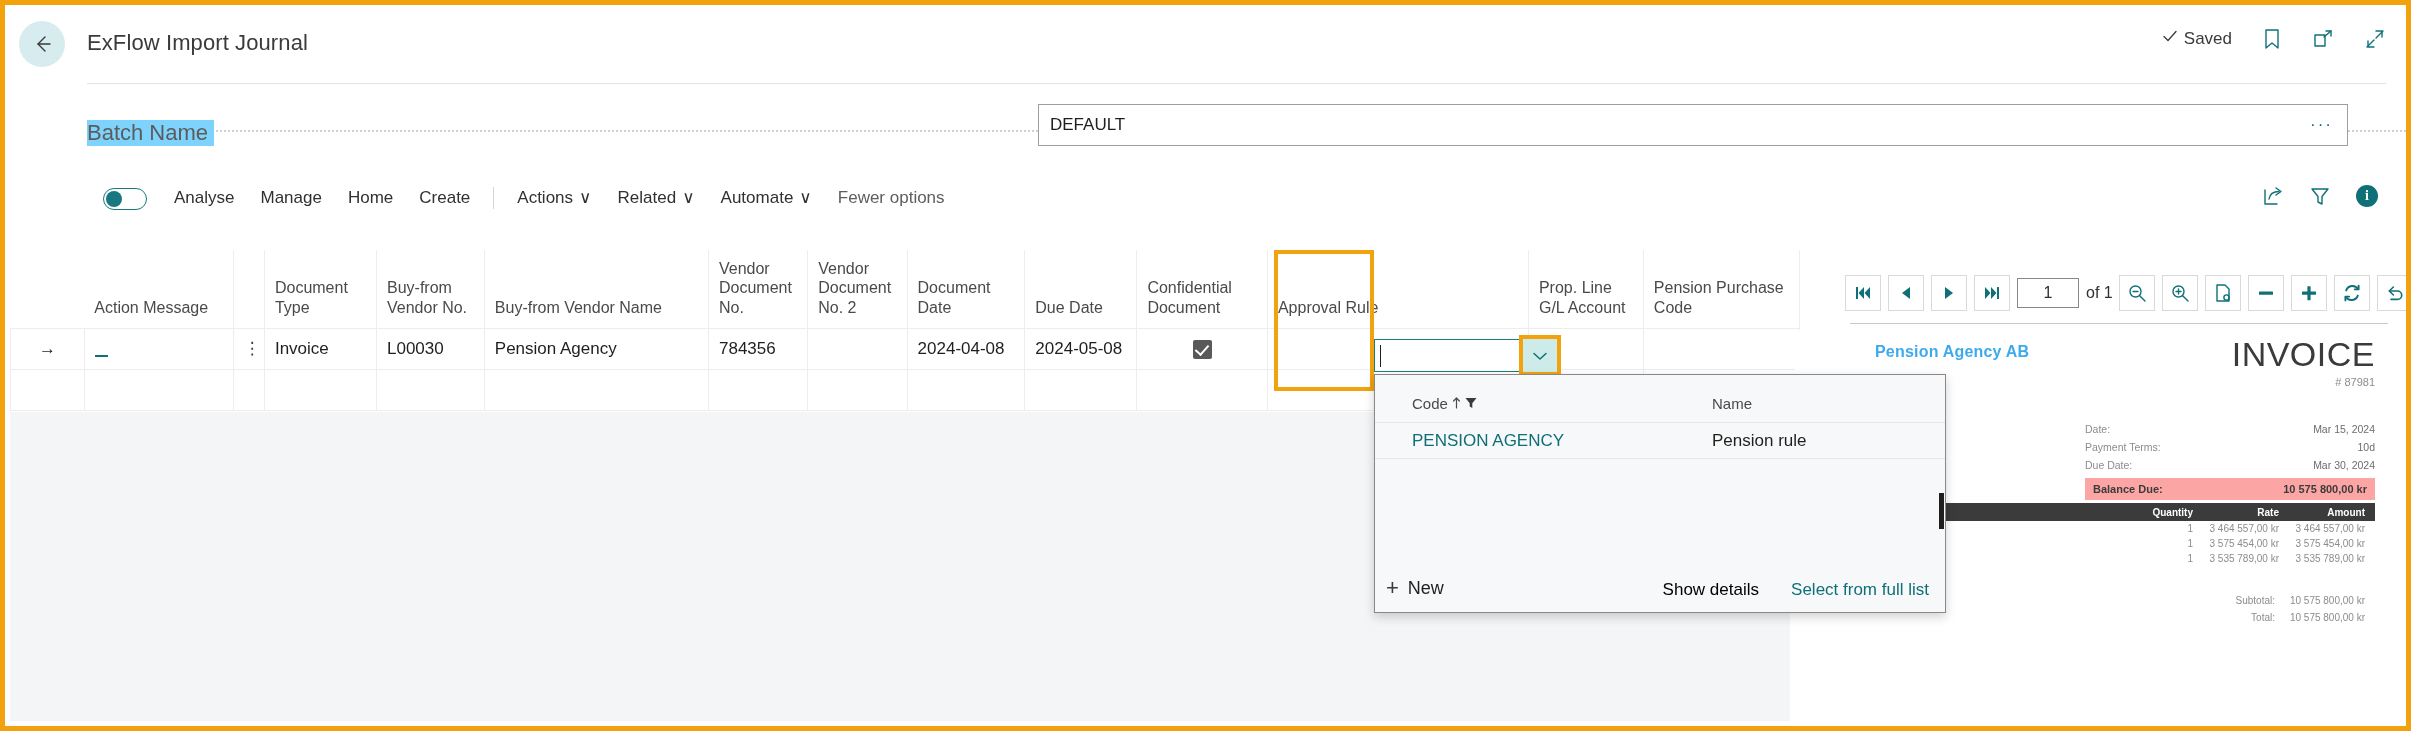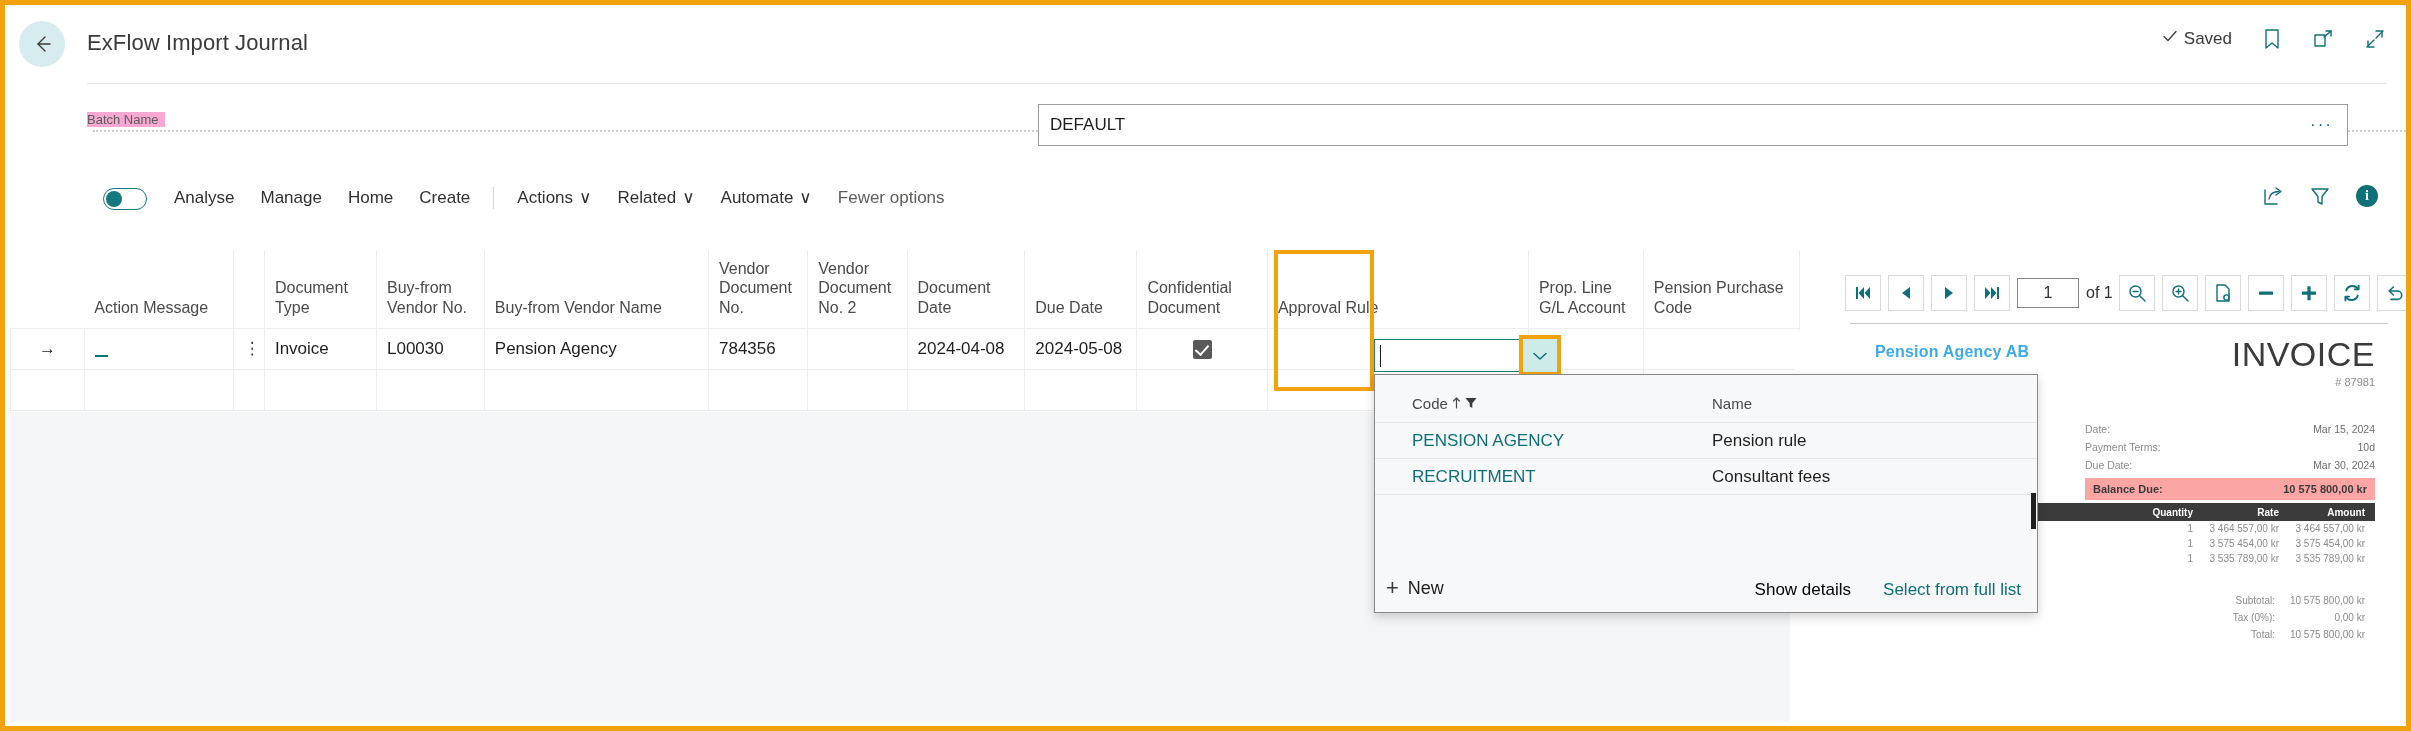--- a/index.html
+++ b/index.html
@@ -50,22 +50,22 @@
   }
   .hdr-icon { cursor:pointer; display:flex; align-items:center; }
   .hdr-sep {
     position:absolute; left:82px; right:20px; top:78px;
     height:1px; background:#e3e3e3;
   }
 
   
   .batch-row { position:absolute; left:0; right:0; top:95px; height:56px; }
   .batch-label {
-    position:absolute; left:82px; top:12px;
-    font-size:13px; color:#5c5c5c; background:#f9a8d4;
+    position:absolute; left:82px; top:20px;
+    font-size:22px; color:#5c5c5c; background:#7dd3fc;
     padding-right:6px; z-index:2;
   }
   .batch-dots {
     position:absolute; left:88px; right:0; top:30px; height:1px;
     border-bottom:2px dotted #cfcfcf;
   }
   .batch-input {
     position:absolute; left:1033px; width:1310px; top:4px; height:42px;
     border:1px solid #a19f9d; background:#fff;
     font-family:"Liberation Sans", sans-serif;
@@ -177,21 +177,21 @@
     background:#cdebe9; display:flex; align-items:center; justify-content:center;
     z-index:26; cursor:pointer;
   }
   .hl-drop {
     position:absolute; left:1514px; top:330px; width:42px; height:41px;
     border:4px solid #f2a20c; z-index:27; pointer-events:none;
   }
 
   
   .lookup {
-    position:absolute; left:1369px; top:369px; width:664px; height:239px;
+    position:absolute; left:1369px; top:369px; width:572px; height:239px;
     background:#f7f8f9; border:1px solid #8a8886;
     box-shadow:0 4px 10px rgba(0,0,0,.18);
     z-index:60;
   }
   .lk-head {
     position:absolute; left:0; right:0; top:0; height:48px;
     border-bottom:1px solid #e6e6e6;
   }
   .lk-h-code { position:absolute; left:37px; top:20px; font-size:15px; color:#4a4a4a; display:flex; align-items:center; gap:4px;}
   .lk-h-name { position:absolute; left:337px; top:20px; font-size:15px; color:#4a4a4a; }
@@ -505,24 +505,20 @@
           </svg>
         </span>
       </div>
       <div class="lk-h-name">Name</div>
     </div>
 
     <div class="lk-row lk-r0">
       <div class="c">PENSION AGENCY</div>
       <div class="n">Pension rule</div>
     </div>
-    <div class="lk-row lk-r1">
-      <div class="c">RECRUITMENT</div>
-      <div class="n">Consultant fees</div>
-    </div>
 
     <div class="lk-scroll"></div>
 
     <div class="lk-foot">
       <div class="lk-new">
         <span class="lk-plus">+</span>
         <span>New</span>
       </div>
       <div class="lk-show">Show details</div>
       <div class="lk-select">Select from full list</div>
@@ -653,24 +649,20 @@
         <span class="ra">3 535 789,00 kr</span>
         <span class="am">3 535 789,00 kr</span>
       </div>
 
       <div class="pv-tot">
         <div class="r">
           <span class="lb">Subtotal:</span>
           <span class="vv">10 575 800,00 kr</span>
         </div>
         <div class="r">
-          <span class="lb">Tax (0%):</span>
-          <span class="vv">0,00 kr</span>
-        </div>
-        <div class="r">
           <span class="lb">Total:</span>
           <span class="vv">10 575 800,00 kr</span>
         </div>
       </div>
     </div>
   </div>
 
 </div>
 </div>
 

